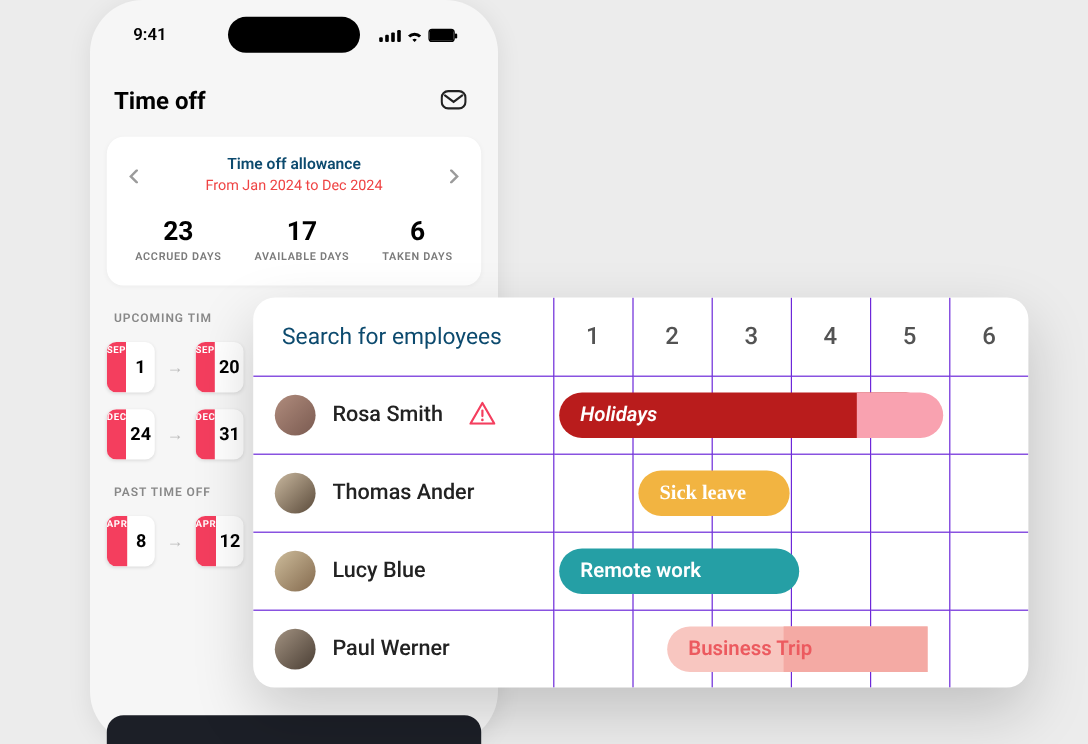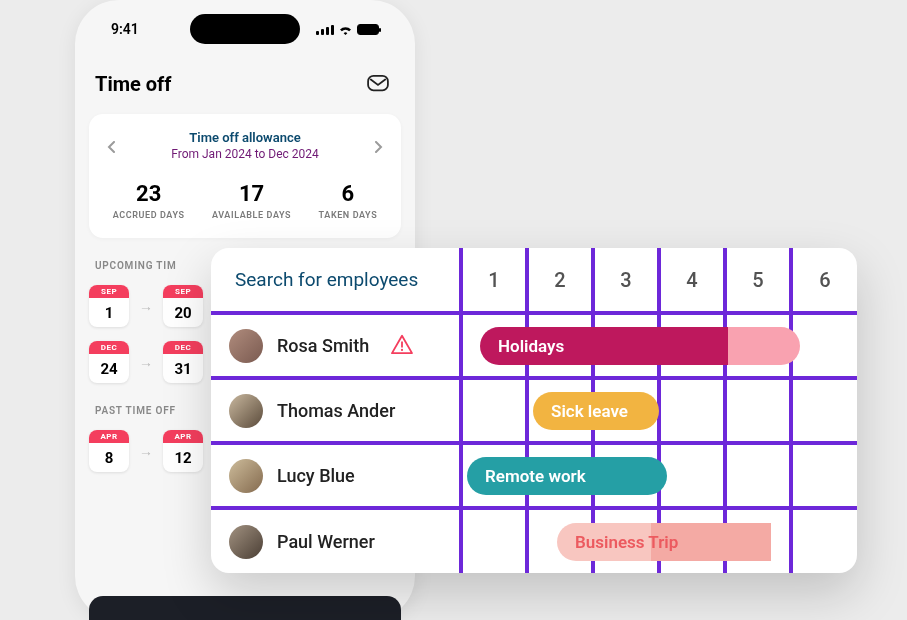--- a/index.html
+++ b/index.html
@@ -73,40 +73,40 @@
     display:flex; align-items:center; justify-content:center; position:relative;
     padding: 2px 0 14px 0;
   }
   .allowance-head .arrow{
     position:absolute; top:10px; width:18px; height:18px; display:flex; align-items:center; justify-content:center;
     color:#9b9b9b; cursor:pointer;
   }
   .allowance-head .arrow.left{left:4px;} .allowance-head .arrow.right{right:4px;}
   .allowance-titles{ text-align:center; }
   .allowance-title{ font-size:13px; font-weight:600; color:#0c4a6e;}
-  .allowance-sub{ font-size:12px; color:#701a75; margin-top:2px;}
+  .allowance-sub{ font-size:12px; color:#ef4444; margin-top:2px;}
   .stats{ display:flex; justify-content:space-around; padding-top:6px;}
   .stat{ text-align:center;}
   .stat-num{ font-size:22px; font-weight:700;}
   .stat-lbl{ font-size:9px; letter-spacing:.6px; color:#7a7a7a; font-weight:600; margin-top:4px;}
 
   
   .section{
     margin-top:22px;
   }
   .sec-head{
     font-size:10px; letter-spacing:.8px; color:#888; font-weight:600; padding-left:6px;
   }
   .date-row{
     display:flex; align-items:center; gap:10px; margin-top:14px;
   }
   .date-tile{
     background:#fff; width:40px; height:42px; border-radius:8px; overflow:hidden;
     box-shadow:0 1px 3px rgba(0,0,0,.1);
-    display:flex; flex-direction:column;
+    display:flex; flex-direction:row;
   }
   .date-tile .month{
     font-size:8px; font-weight:700; color:#fff; background:#f43e5e; text-align:center; padding:2px 0; letter-spacing:.5px;
   }
   .date-tile .day{
     flex:1; display:flex; align-items:center; justify-content:center; font-size:15px; font-weight:700;
   }
   .arrow-mini{ color:#bbb; font-size:14px; }
 
   .dark-btn{
@@ -122,21 +122,21 @@
     width:646px;
     background:#fff;
     border-radius:18px;
     box-shadow:0 20px 50px rgba(0,0,0,.18);
     overflow:hidden;
   }
   .panel table{
     width:100%; border-collapse:collapse;
   }
   .panel th, .panel td{
-    border:4px solid #6d28d9;
+    border:1px solid #6d28d9;
     height:65px;
   }
   .panel tr:first-child th{ border-top:none;}
   .panel th:first-child, .panel td:first-child{ border-left:none; width:250px;}
   .panel th:last-child, .panel td:last-child{ border-right:none;}
   .panel tr:last-child td{ border-bottom:none;margin-left:15px;}
 
   .search-cell{
     padding-left:24px; font-size:19px; color:#0c4a6e; text-align:left; font-weight:400;
   }
@@ -153,23 +153,23 @@
   }
   .av1{ background: linear-gradient(135deg,#b08c7d,#7a5a50);}
   .av2{ background: linear-gradient(135deg,#c9b89f,#5a4a3a);}
   .av3{ background: linear-gradient(135deg,#cdbc9b,#846a4e);}
   .av4{ background: linear-gradient(135deg,#a29281,#4a3e34);}
   .emp-name{ font-size:18px; font-weight:500; color:#222; white-space:nowrap;}
   .warn{ margin-left:8px; color:#f43e5e; }
 
   td.daycell{ padding:0; position:relative; width:66px;}
   .bar-wrap{ position:absolute; top:50%; transform:translateY(-50%); height:38px; border-radius:20px; display:flex; align-items:center; font-size:17px; font-weight:600; color:#fff; padding-left:18px;}
-  .bar-holidays{ background:#be185d; left:17px; width:308px;}
+  .bar-holidays{ background:#b91c1c; left:4px; width:308px;font-style:italic;}
   .bar-holidays::after{ content:""; position:absolute; right:-12px; top:0; bottom:0; width:72px; background:#f9a2b0; border-radius:0 20px 20px 0; z-index:-1;}
-  .bar-sick{ background:#f2b441; left:4px; width:126px;}
+  .bar-sick{ background:#f2b441; left:4px; width:126px;font-family:Liberation Serif, serif;}
   .bar-remote{ background:#259fa5; left:4px; width:200px;}
   .bar-trip{ position:absolute; top:50%; transform:translateY(-50%); height:38px; left:28px; right:-180px; border-radius:20px 0 0 20px; display:flex; align-items:center; padding-left:18px; font-size:17px; font-weight:600; color:#ec5a5f; }
   .bar-trip .bg1{ position:absolute; inset:0; background:#f8c6c0; border-radius:20px 0 0 20px;}
   .bar-trip .bg2{ position:absolute; top:0; bottom:0; right:0; width:120px; background:#f4aaa4;}
   .bar-trip span{ position:relative;}
 </style>
 </head>
 <body>
 
 <div class="phone">

